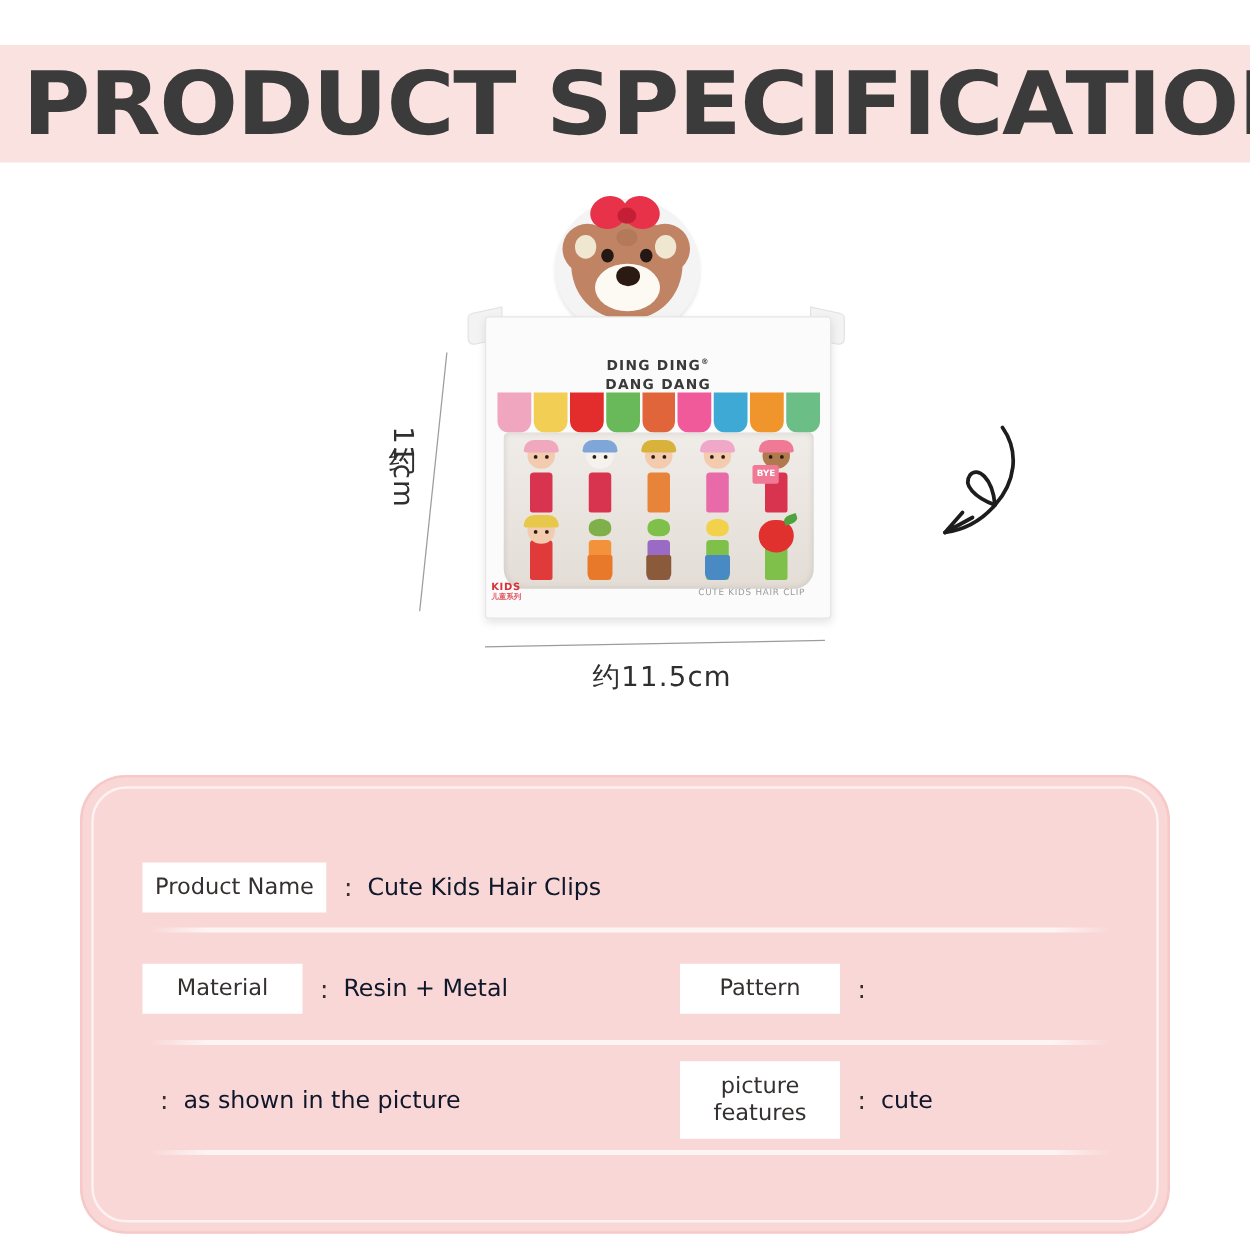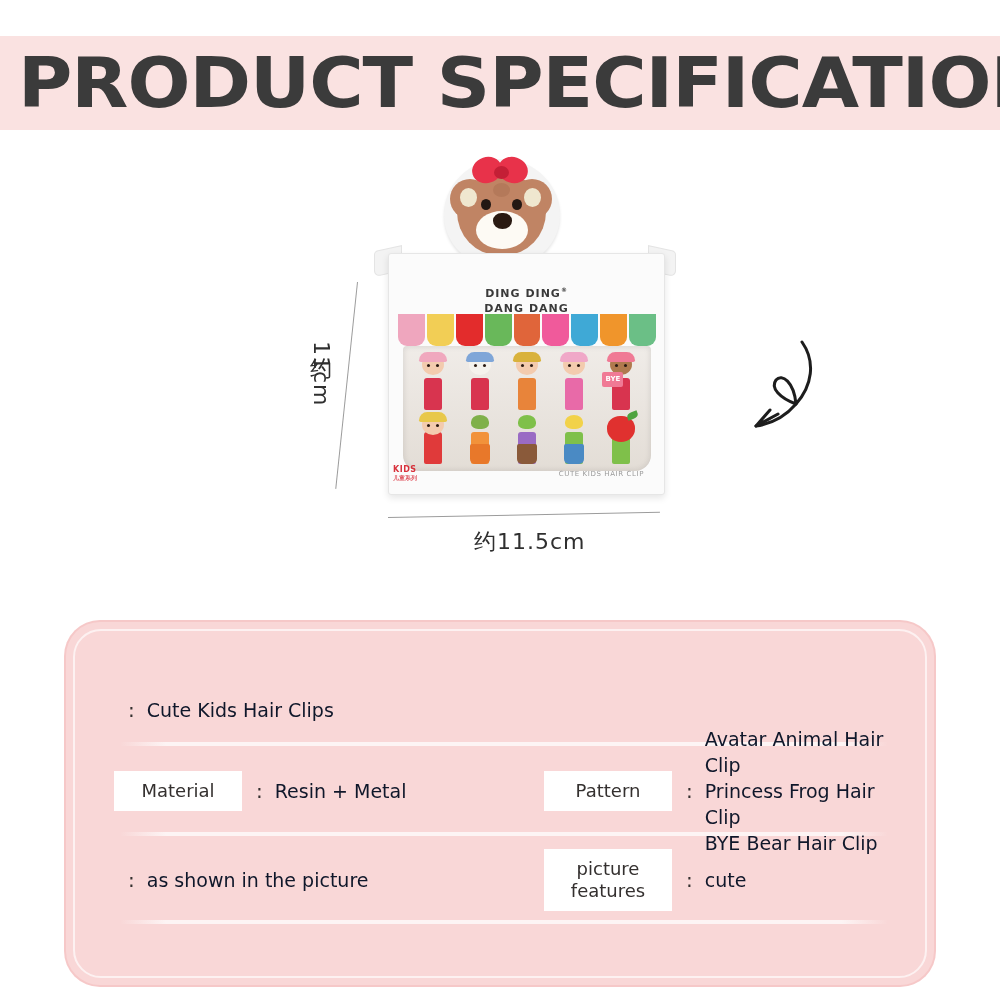--- a/index.html
+++ b/index.html
@@ -551,38 +551,36 @@
     <path d="M70 76 C 54 70, 44 60, 50 52 C 56 45, 68 54, 70 76" fill="none" stroke="#1d1d1d" stroke-width="3" stroke-linecap="round"></path>
     <path d="M30 98 L 52 86 M30 98 L 44 82" fill="none" stroke="#1d1d1d" stroke-width="3" stroke-linecap="round"></path>
   </svg>
 </div>
 
 <div class="spec-panel">
   <div class="spec-rows">
 
     <div class="spec-row r1">
       <div class="cell left">
+        <div class="label-chip">Product Name</div>
         <div class="colon">:</div>
         <div class="value">Cute Kids Hair Clips</div>
       </div>
       <div class="divider"></div>
     </div>
 
     <div class="spec-row r2">
       <div class="cell left">
         <div class="label-chip">Material</div>
         <div class="colon">:</div>
         <div class="value">Resin + Metal</div>
       </div>
       <div class="cell right">
         <div class="label-chip">Pattern</div>
         <div class="colon">:</div>
-        <div class="value">Avatar Animal Hair Clip
-Princess Frog Hair Clip
-BYE Bear Hair Clip</div>
       </div>
       <div class="divider"></div>
     </div>
 
     <div class="spec-row r3">
       <div class="cell left">
         <div class="colon">:</div>
         <div class="value">as shown in the picture</div>
       </div>
       <div class="cell right">

